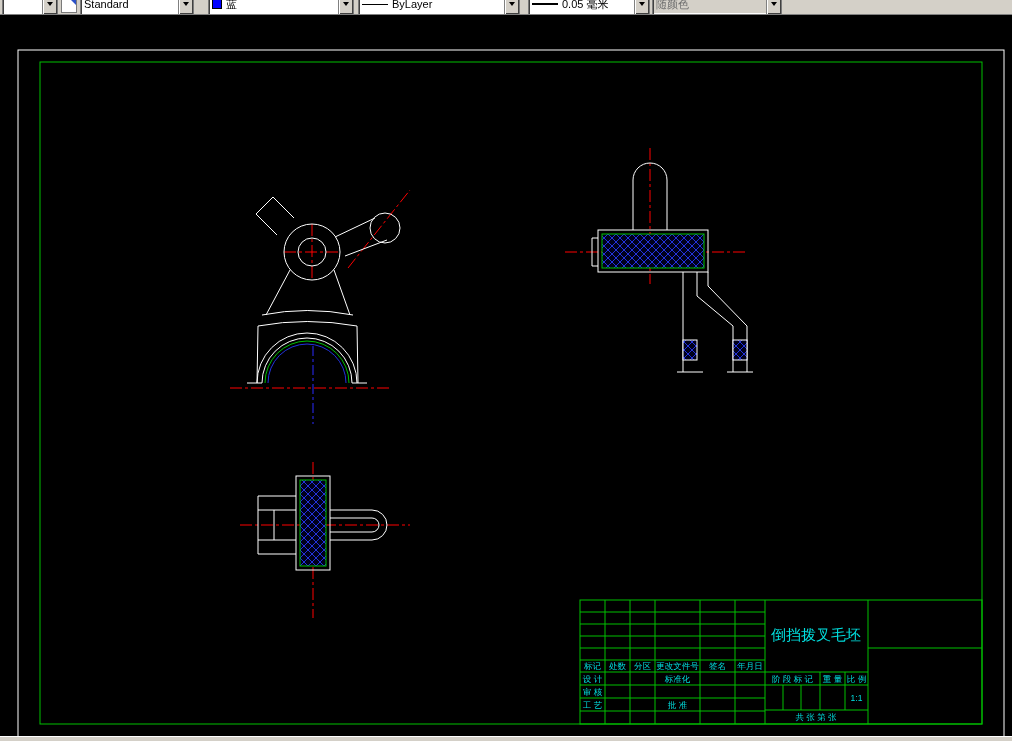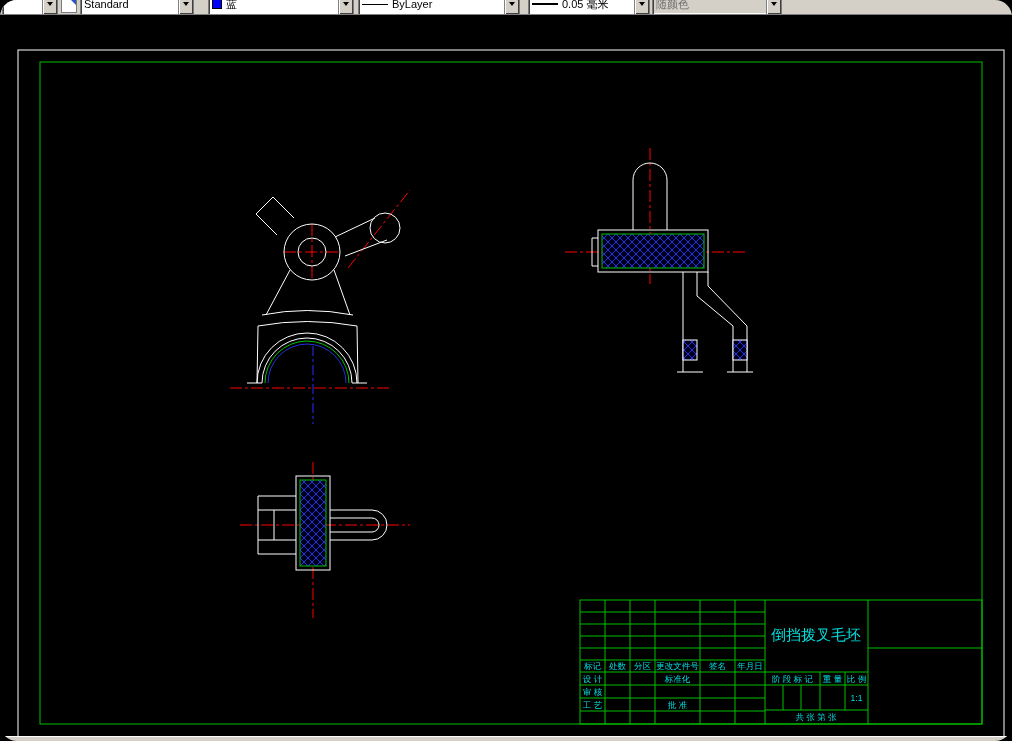--- a/index.html
+++ b/index.html
@@ -1,17 +1,17 @@
 <!DOCTYPE html>
 <html><head>
 <meta charset="utf-8">
 <style>
   html,body{margin:0;padding:0;background:#000;}
   .screen{position:relative;width:1012px;height:741px;overflow:hidden;
-          font-family:"Liberation Sans",sans-serif;background:#000;border-radius:17px;}
+          font-family:"Liberation Sans",sans-serif;background:#000;}
 
   
   .toolbar{position:absolute;top:0;left:0;width:1012px;height:14px;
            background:#d4d0c8;overflow:hidden;border-bottom:1px solid #808080;}
   .combo{position:absolute;top:-7px;height:20px;display:flex;align-items:center;
          background:#fff;border:1px solid #7a7a7a;
          box-shadow:inset 1px 1px 0 #404040, inset -1px -1px 0 #ffffff;}
   .combo .field{flex:1;height:100%;display:flex;align-items:center;gap:4px;
                 padding:0 3px;font-size:11px;color:#000;overflow:hidden;white-space:nowrap;}
   .combo .drop{width:14px;height:100%;background:#d4d0c8;

